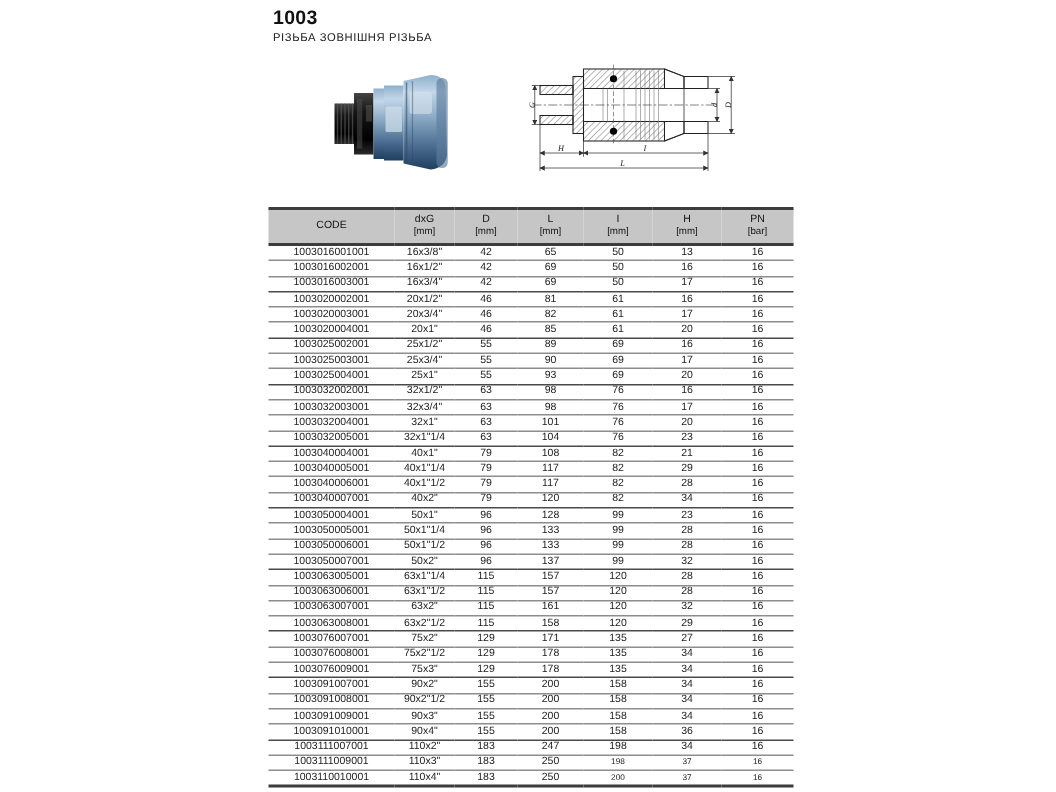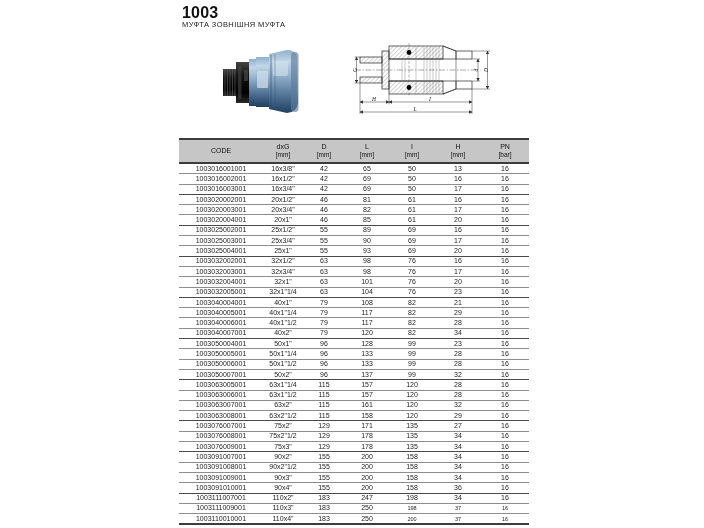--- a/index.html
+++ b/index.html
@@ -5,21 +5,21 @@
   html,body{margin:0;padding:0;}
   body{
     width:704px;height:528px;background:#ffffff;
     font-family:"Liberation Sans", sans-serif;
     -webkit-font-smoothing:antialiased;
     position:relative;overflow:hidden;color:#1c1c1c;
   }
   .page{position:absolute;inset:0;}
   .title{
     position:absolute;left:182px;top:4px;
-    font-size:16px;font-weight:bold;color:#111;letter-spacing:.2px;
+    font-size:13px;font-weight:bold;color:#111;letter-spacing:.2px;
   }
   .subtitle{
     position:absolute;left:182px;top:20px;
     font-size:7.5px;color:#222;letter-spacing:.4px;
   }
   .photo{position:absolute;left:221px;top:45px;width:82px;height:74px;}
   .diagram{position:absolute;left:352px;top:36px;width:146px;height:86px;}
 
   table.dims{
     position:absolute;left:179px;top:138px;width:350px;
@@ -47,21 +47,21 @@
     font-family:"Liberation Serif", serif;
     font-style:italic;font-size:5.5px;fill:#222;
   }
 </style>
 </head>
 <body>
 
 <div class="page">
 
   <div class="title">1003</div>
-  <div class="subtitle">МУФТА ЗОВНІШНЯ МУФТА</div>
+  <div class="subtitle">РІЗЬБА ЗОВНІШНЯ РІЗЬБА</div>
 
   <svg class="photo" viewBox="0 0 82 74" aria-hidden="true">
     <defs>
       <linearGradient id="gBlue" x1="0" y1="0" x2="0" y2="1">
         <stop offset="0" stop-color="#8fb0cc"></stop>
         <stop offset="0.18" stop-color="#c2d6e8"></stop>
         <stop offset="0.45" stop-color="#8aa9c4"></stop>
         <stop offset="0.78" stop-color="#46688c"></stop>
         <stop offset="1" stop-color="#1f3f5e"></stop>
       </linearGradient>

